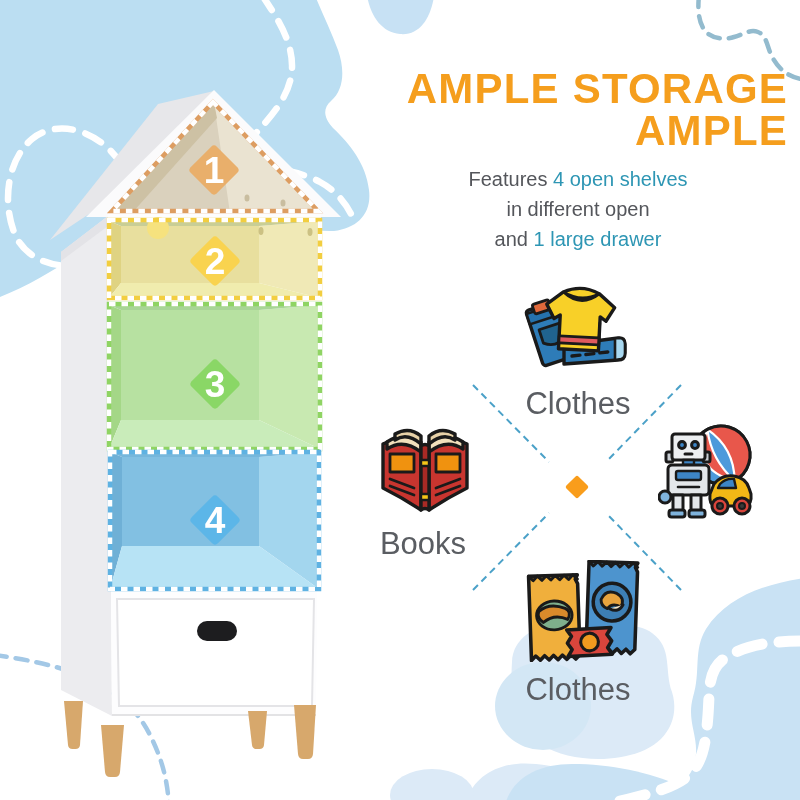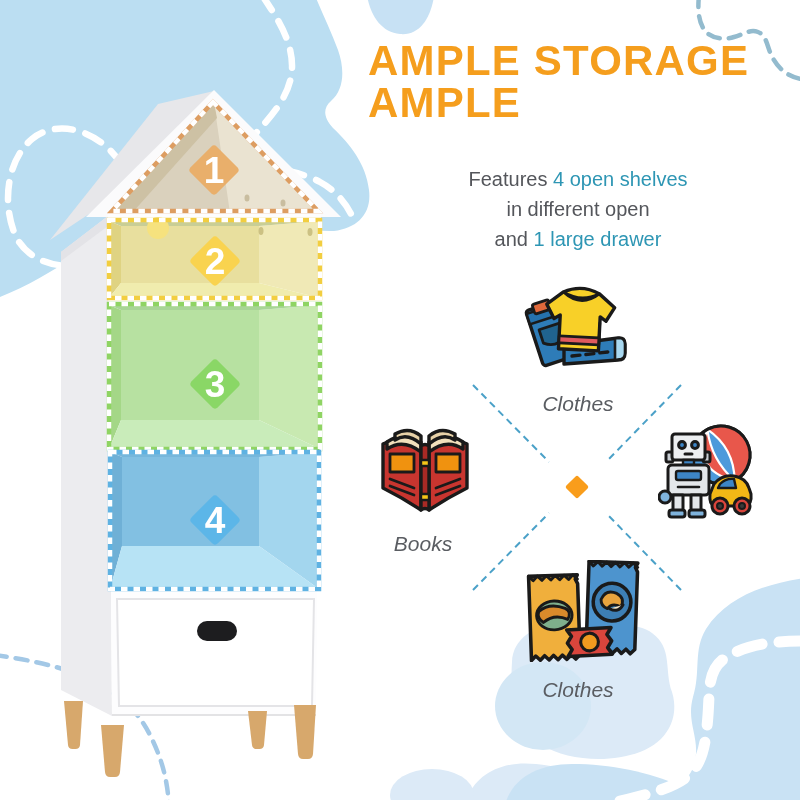--- a/index.html
+++ b/index.html
@@ -1,26 +1,26 @@
 <!DOCTYPE html>
 <html><head>
 <meta charset="utf-8">
 <style>
   html,body{margin:0;padding:0;}
   body{width:800px;height:800px;position:relative;overflow:hidden;background:#ffffff;
        font-family:"Liberation Sans", sans-serif;}
   .stage{position:absolute;inset:0;width:800px;height:800px;}
   svg.bg{position:absolute;left:0;top:0;}
-  .title{position:absolute;left:368px;top:40px;width:420px;text-align:left;
+  .title{position:absolute;left:368px;top:68px;width:420px;text-align:right;
          color:#F59E1D;font-weight:bold;font-size:42px;line-height:42px;letter-spacing:1.2px;}
   .subtitle{position:absolute;left:396px;top:164px;width:364px;text-align:center;
             color:#54565B;font-size:20px;line-height:30px;}
   .subtitle .hl{color:#2E96B4;}
   .feature{position:absolute;text-align:center;}
-  .feature .label{color:#5A5D62;font-size:21px;line-height:26px;font-style:italic;}
+  .feature .label{color:#5A5D62;font-size:31px;line-height:26px;}
   .f-clothes{left:498px;top:391px;width:160px;}
   .f-books{left:343px;top:531px;width:160px;}
   .f-toys{left:628px;top:528px;width:160px;}
   .f-sundries{left:498px;top:677px;width:160px;}
   .icon-abs{position:absolute;}
   .i-clothes{left:522px;top:282px;width:112px;height:92px;}
   .i-books{left:375px;top:422px;width:100px;height:94px;}
   .i-toys{left:658px;top:422px;width:96px;height:98px;}
   .i-sundries{left:526px;top:560px;width:114px;height:102px;}
 </style>

